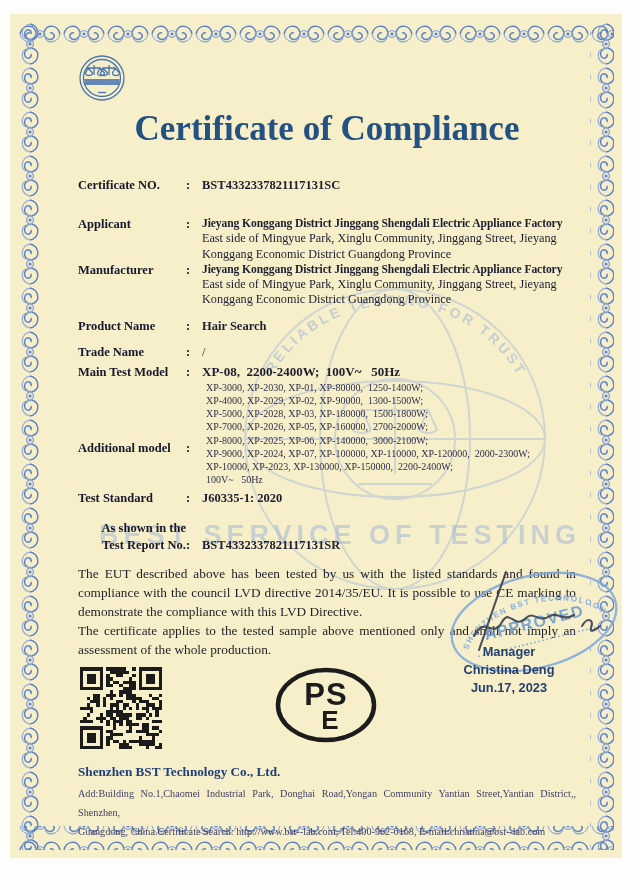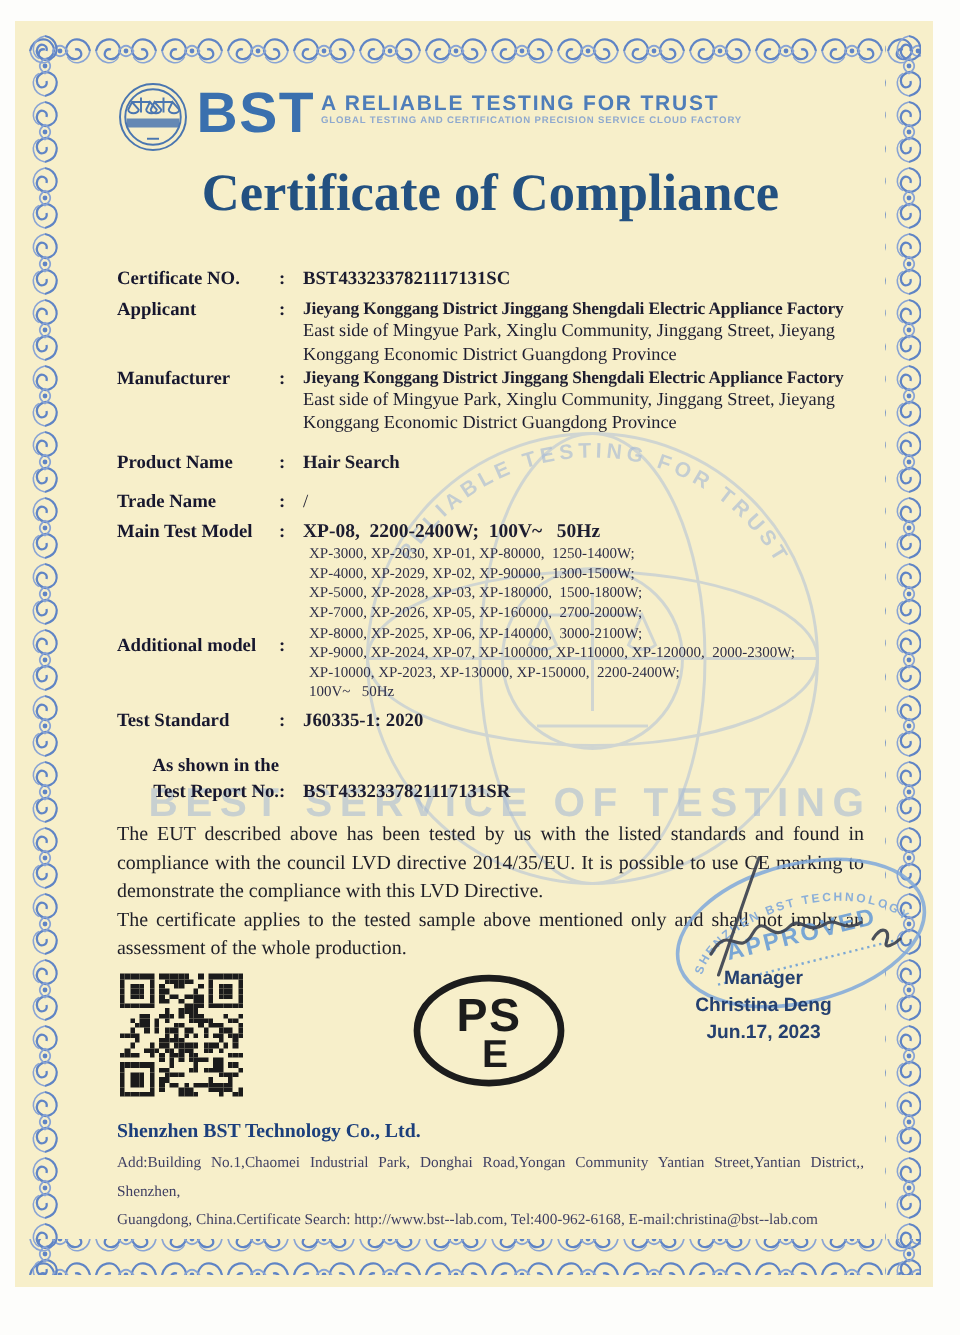--- a/index.html
+++ b/index.html
@@ -15,21 +15,21 @@
   .seal{flex:0 0 auto;margin-top:0;}
   .brand-text{display:flex;align-items:flex-start;margin-left:5px;}
   .brand-name{font-family:"Liberation Sans","DejaVu Sans",sans-serif;font-weight:bold;font-size:38px;line-height:44px;color:#3a70ae;letter-spacing:1px;}
   .tag-block{margin-left:4px;margin-top:7px;}
   .tagline{font-family:"Liberation Sans","DejaVu Sans",sans-serif;font-weight:bold;font-size:14px;line-height:15px;color:#4e7db9;letter-spacing:1.2px;white-space:nowrap;}
   .subtagline{font-family:"Liberation Sans","DejaVu Sans",sans-serif;font-weight:bold;font-size:6.4px;line-height:9px;color:#8fa9ce;letter-spacing:0.55px;white-space:nowrap;}
   .title{margin-top:4px;text-align:center;font-weight:bold;font-size:35px;line-height:42px;color:#235181;}
 
   
   .fields{margin-top:27px;}
-  .row{display:grid;grid-template-columns:108px 16px 1fr;font-size:12.5px;line-height:16px;color:#17172e;margin-bottom:5px;}
+  .row{display:grid;grid-template-columns:108px 16px 1fr;font-size:12.5px;line-height:16px;color:#17172e;margin-bottom:23px;}
   .lbl{font-weight:bold;}
   .colon{font-weight:bold;}
   .bold{font-weight:bold;}
   .val{color:#1d1d30;}
   .blk{display:block;}
   .val-name{display:block;font-weight:bold;font-size:11.6px;line-height:15.3px;white-space:nowrap;letter-spacing:-0.1px;}
   .val-line{display:block;font-size:12.2px;line-height:15.3px;}
   .row-applicant,.row-manufacturer{margin-bottom:0;}
   .row-product{margin-bottom:10px;}
   .row-trade{margin-bottom:4px;}
@@ -134,27 +134,20 @@
           <g fill="none" stroke="#4a76b0" stroke-width="1.3">
             <circle cx="24" cy="24" r="22"></circle>
             <circle cx="24" cy="24" r="18.5"></circle>
             <path d="M16,11 v10 M10,14 h12 M31,11 v10 M25,14 h12"></path>
             <path d="M10,14 l-2.5,5 a3.5,2.5 0 0 0 7,0 z M22,14 l-2.5,5 a3.5,2.5 0 0 0 7,0 z"></path>
             <path d="M25,14 l-2.5,5 a3.5,2.5 0 0 0 7,0 z M37,14 l-2.5,5 a3.5,2.5 0 0 0 7,0 z"></path>
             <path d="M20,38.5 h8"></path>
           </g>
           <rect x="6.5" y="25" width="35" height="6" fill="#4a76b0" opacity="0.85"></rect>
         </svg>
-        <div class="brand-text">
-          <span class="brand-name">BST</span>
-          <span class="tag-block">
-            <span class="tagline blk">A RELIABLE TESTING FOR TRUST</span>
-            <span class="subtagline blk">GLOBAL TESTING AND CERTIFICATION PRECISION SERVICE CLOUD FACTORY</span>
-          </span>
-        </div>
       </div>
 
       <div class="title">Certificate of Compliance</div>
 
       <div class="fields">
 
         <div class="row">
           <span class="lbl">Certificate NO.</span>
           <span class="colon">:</span>
           <span class="val bold">BST4332337821117131SC</span>

